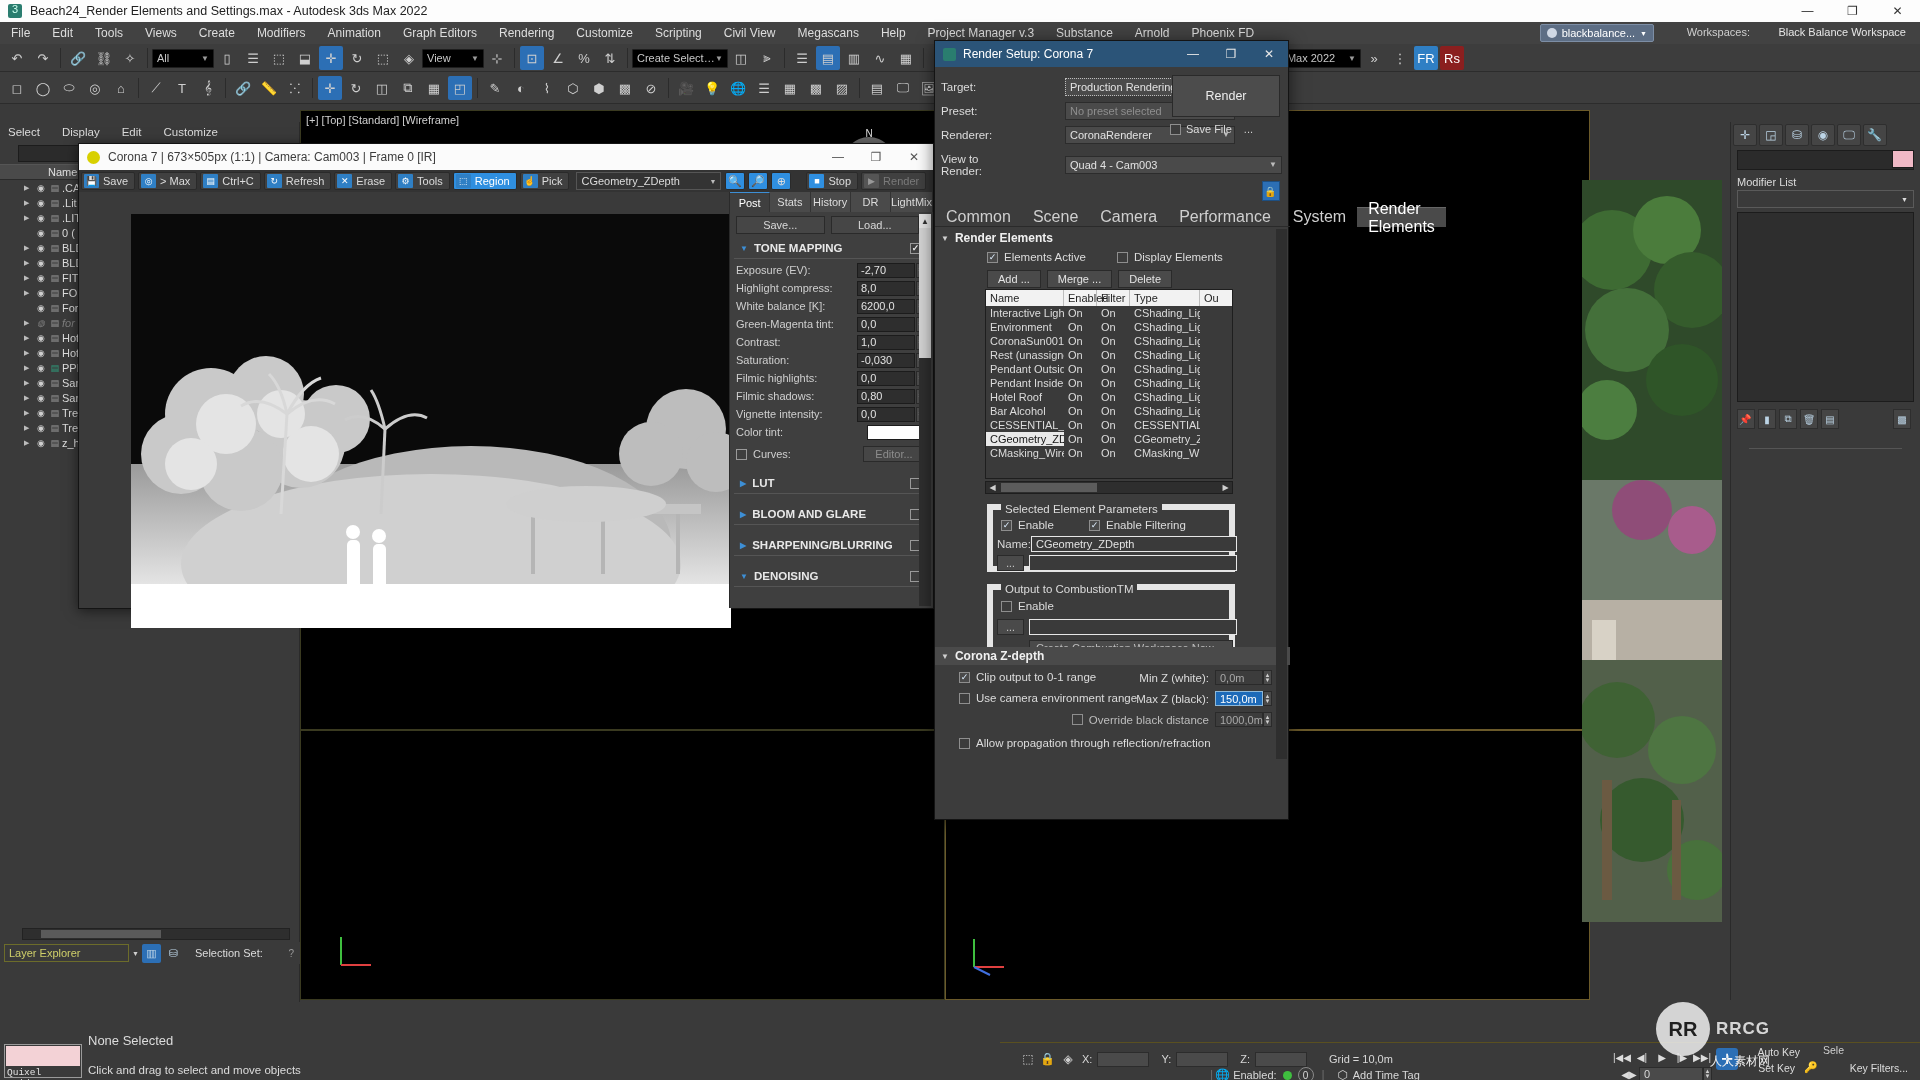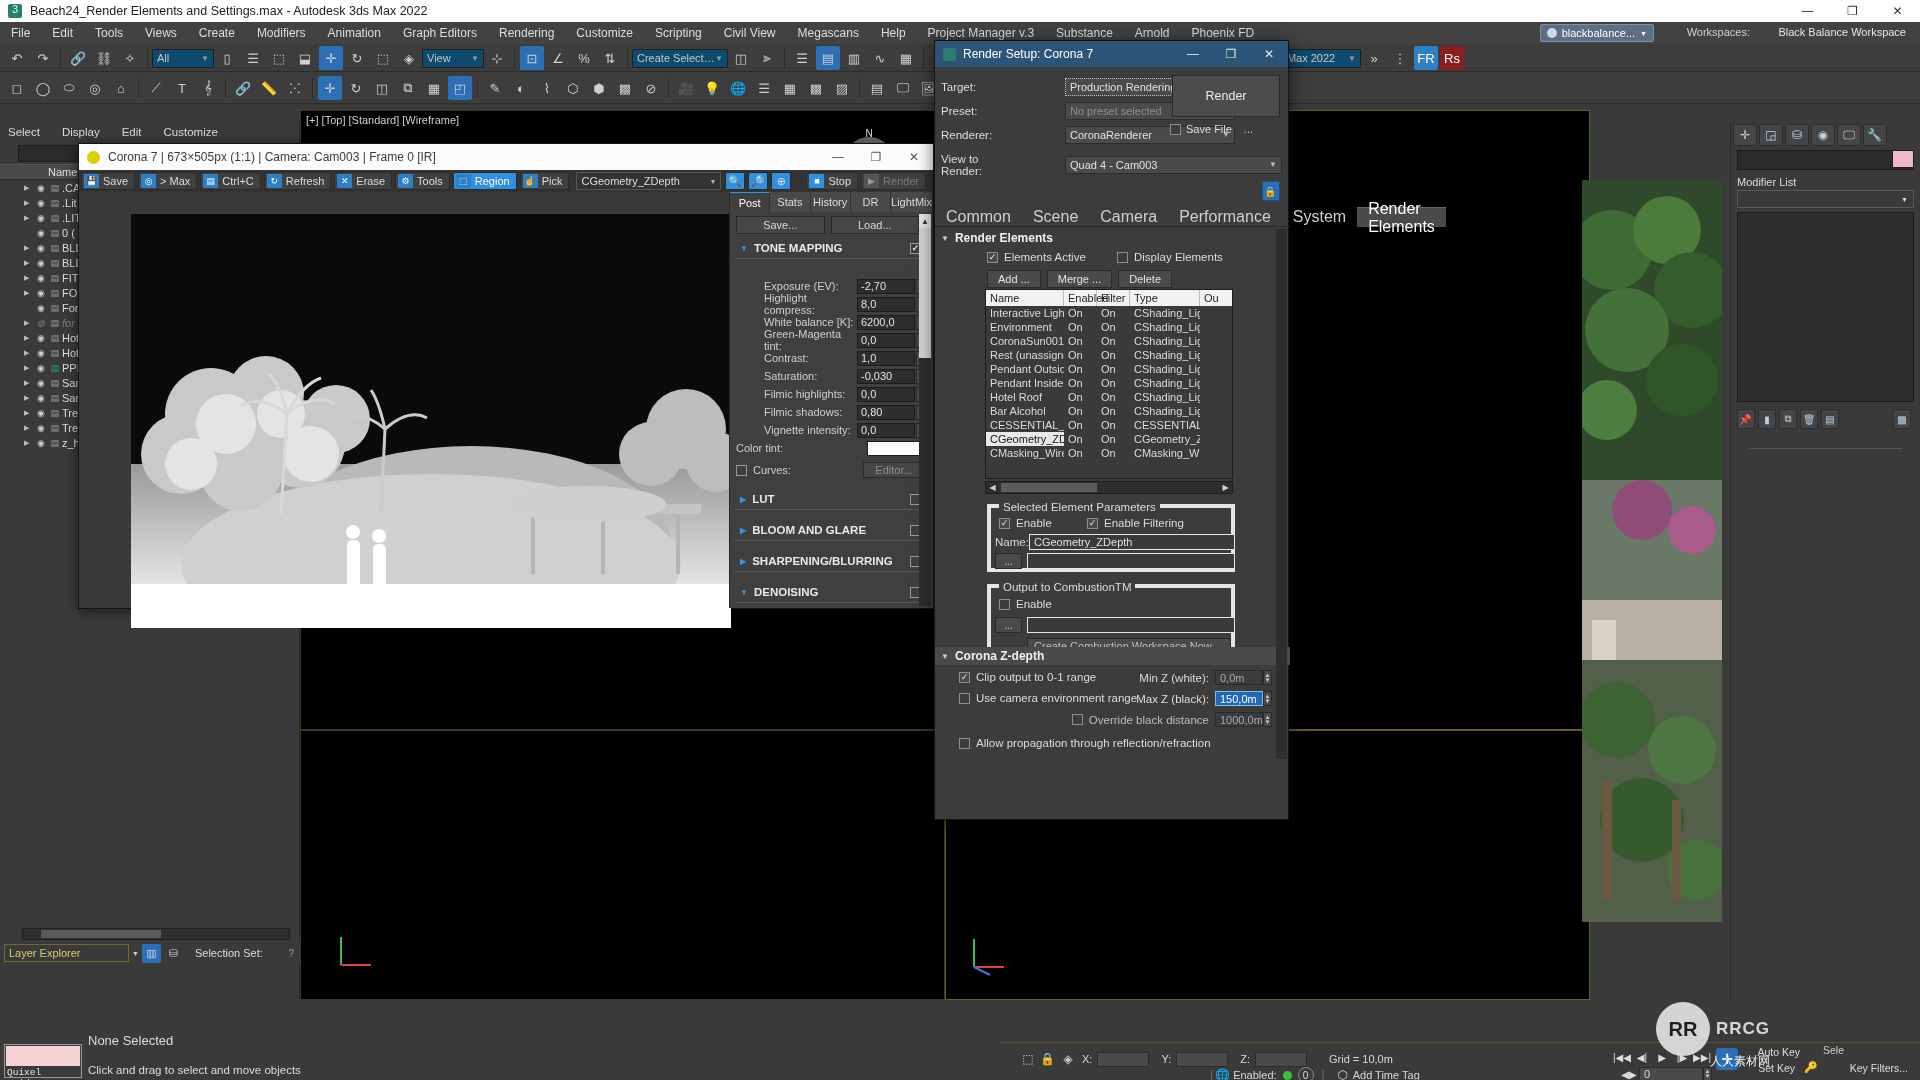--- a/index.html
+++ b/index.html
@@ -37,21 +37,21 @@
   #wsLabel{position:absolute;right:170px;top:26px;font-size:11px;color:#cfcfcf;}
   #wsValue{position:absolute;right:14px;top:26px;font-size:11px;color:#e6e6e6;}
 
   
   #toolbar1{left:0;top:44px;width:1920px;height:28px;background:#3d3d3d;border-bottom:1px solid #2c2c2c;}
   #toolbar2{left:0;top:72px;width:1920px;height:32px;background:#3d3d3d;border-bottom:1px solid #2c2c2c;}
   .tbtn{width:24px;height:24px;margin:2px 1px;border-radius:2px;display:inline-flex;
     align-items:center;justify-content:center;color:#cfcfcf;font-size:13px;}
   .tbtn.on{background:#2c6fb5;}
   .tsep{width:1px;height:20px;background:#2b2b2b;margin:0 4px;display:inline-block;vertical-align:middle;}
-  .tcombo{height:19px;background:#0c4a6e;border:1px solid #1e1e1e;color:#c8c8c8;font-size:11px;
+  .tcombo{height:19px;background:#000000;border:1px solid #1e1e1e;color:#c8c8c8;font-size:11px;
     display:inline-flex;align-items:center;padding:0 4px;border-radius:1px;}
   .tcombo .caret{margin-left:auto;font-size:8px;color:#9a9a9a;}
 
   
   #leftstrip{left:0;top:160px;width:22px;height:490px;background:#383838;border-right:1px solid #2a2a2a;}
   #leftstrip .i{width:20px;height:26px;margin:1px;display:flex;align-items:center;justify-content:center;
     color:#8fb9d8;font-size:12px;}
 
   
   #explorer{left:0;top:122px;width:300px;height:880px;background:#3a3a3a;border-right:1px solid #2a2a2a;}
@@ -177,21 +177,21 @@
   #reTableHdr{height:16px;background:#f2f2f2;color:#1e1e1e;display:flex;font-size:11px;align-items:center;}
   #reTableHdr div{border-right:1px solid #bdbdbd;height:16px;display:flex;align-items:center;padding-left:4px;}
   .reRow{height:14px;display:flex;font-size:11px;color:#dcdcdc;align-items:center;}
   .reRow div{height:14px;display:flex;align-items:center;padding-left:4px;overflow:hidden;white-space:nowrap;}
   .reRow.sel .c0{background:#e9e9e9;color:#151515;}
   .c0{width:78px;} .c1{width:33px;} .c2{width:33px;} .c3{width:70px;} .c4{width:30px;}
   #reHScroll{position:absolute;left:50px;top:440px;width:248px;height:13px;background:#2e2e2e;border:1px solid #1e1e1e;
     display:flex;align-items:center;}
   #reHScroll .a{width:13px;text-align:center;font-size:8px;color:#cfcfcf;}
   #reHScroll .th{height:9px;background:#5c5c5c;}
-  .grp{position:absolute;border:4px solid #e5e5e5;}
+  .grp{position:absolute;border:6px solid #e5e5e5;}
   .grpTitle{position:absolute;top:-7px;left:8px;background:#3c3c3c;padding:0 4px;font-size:11.5px;color:#dcdcdc;}
   .txtField{height:16px;background:#3a3a3a;border:1px solid #e6e6e6;color:#e2e2e2;font-size:11px;
     display:flex;align-items:center;padding-left:4px;}
   .dotsBtn{width:27px;height:16px;background:#4a4a4a;border:1px solid #2a2a2a;color:#cfcfcf;font-size:10px;
     display:flex;align-items:center;justify-content:center;}
   #zdHdr{position:absolute;left:0;top:606px;width:355px;height:18px;background:#4a4a4a;
     display:flex;align-items:center;font-size:12px;font-weight:bold;color:#f0f0f0;padding-left:6px;}
   .zdRow{position:absolute;display:flex;align-items:center;font-size:11.5px;color:#dcdcdc;}
   .numF{height:15px;background:#3c3c3c;border:1px solid #2a2a2a;color:#a8a8a8;font-size:11px;
     display:flex;align-items:center;padding-left:4px;}
@@ -780,21 +780,21 @@
         </div>
       <div class="row" style="padding:4px 14px 2px 6px;gap:6px;">
         <div style="flex:1;height:18px;background:#464646;border:1px solid #2a2a2a;display:flex;align-items:center;justify-content:center;font-size:11px;">Save...</div>
         <div style="flex:1;height:18px;background:#464646;border:1px solid #2a2a2a;display:flex;align-items:center;justify-content:center;font-size:11px;">Load...</div>
       </div>
       <div class="vfbSecHdr">
         <span class="tri">▼</span>
         <span>TONE MAPPING</span>
         <span class="cb">✓</span>
       </div>
-      <div id="tmRows" style="margin-top:18px;padding-left:28px;">
+      <div id="tmRows" style="margin-top:2px;">
           <div class="tmRow">
             <span class="lbl">Exposure (EV):</span>
             <span class="val">-2,70</span>
             <span class="spin">▲<br>▼</span>
           </div>
           <div class="tmRow">
             <span class="lbl">Highlight compress:</span>
             <span class="val">8,0</span>
             <span class="spin">▲<br>▼</span>
           </div>

